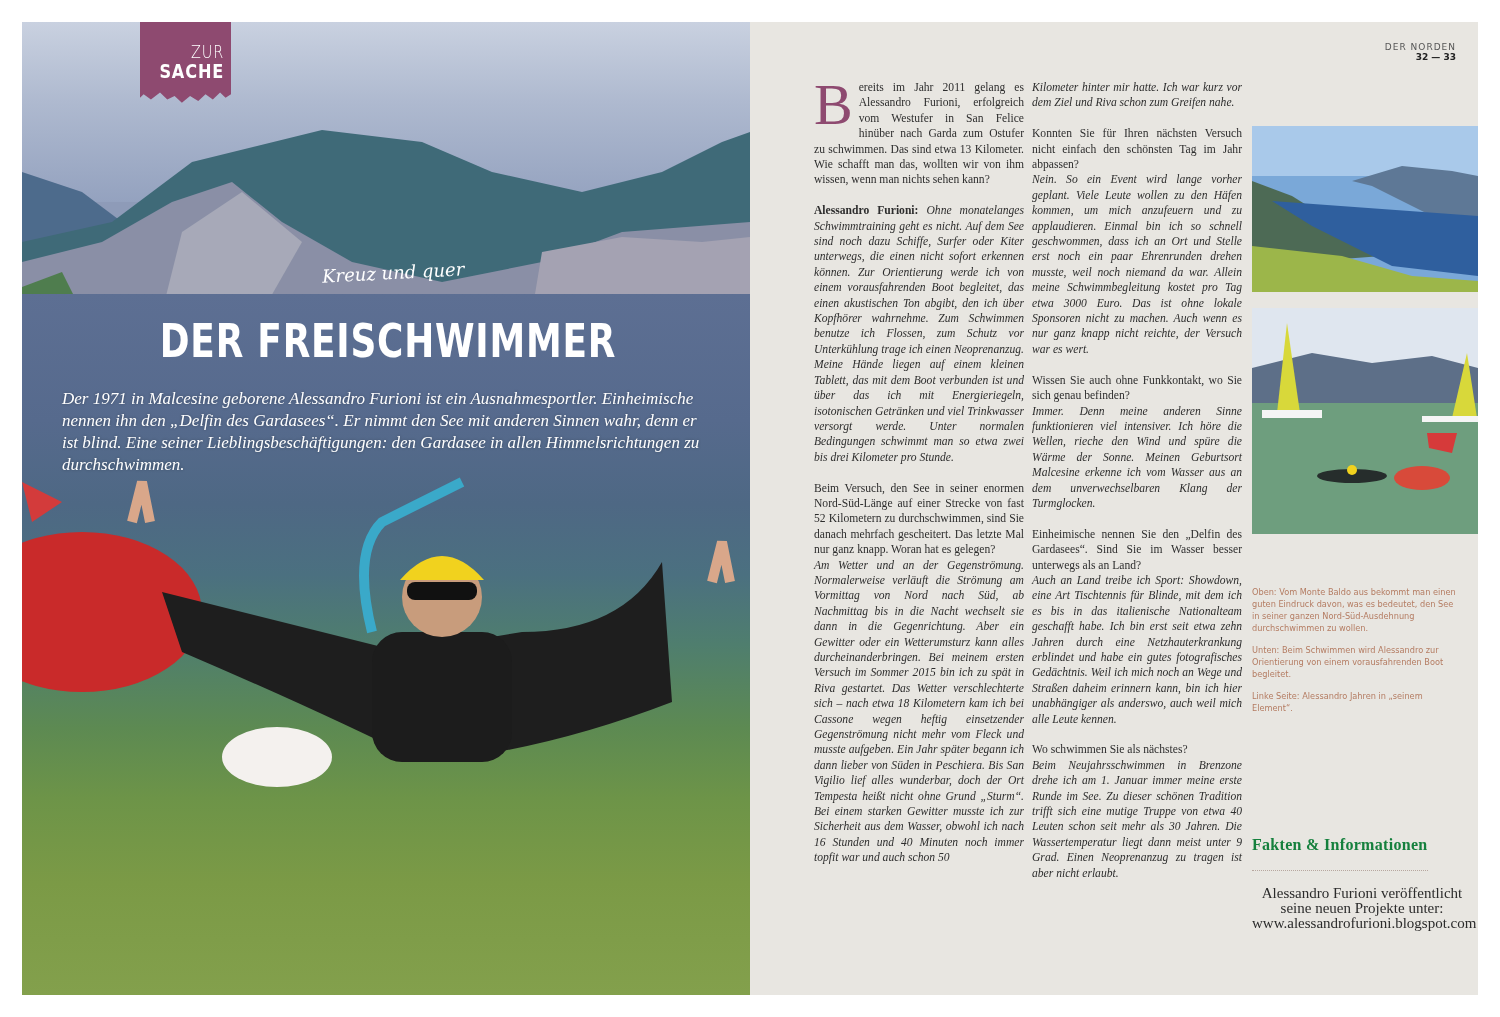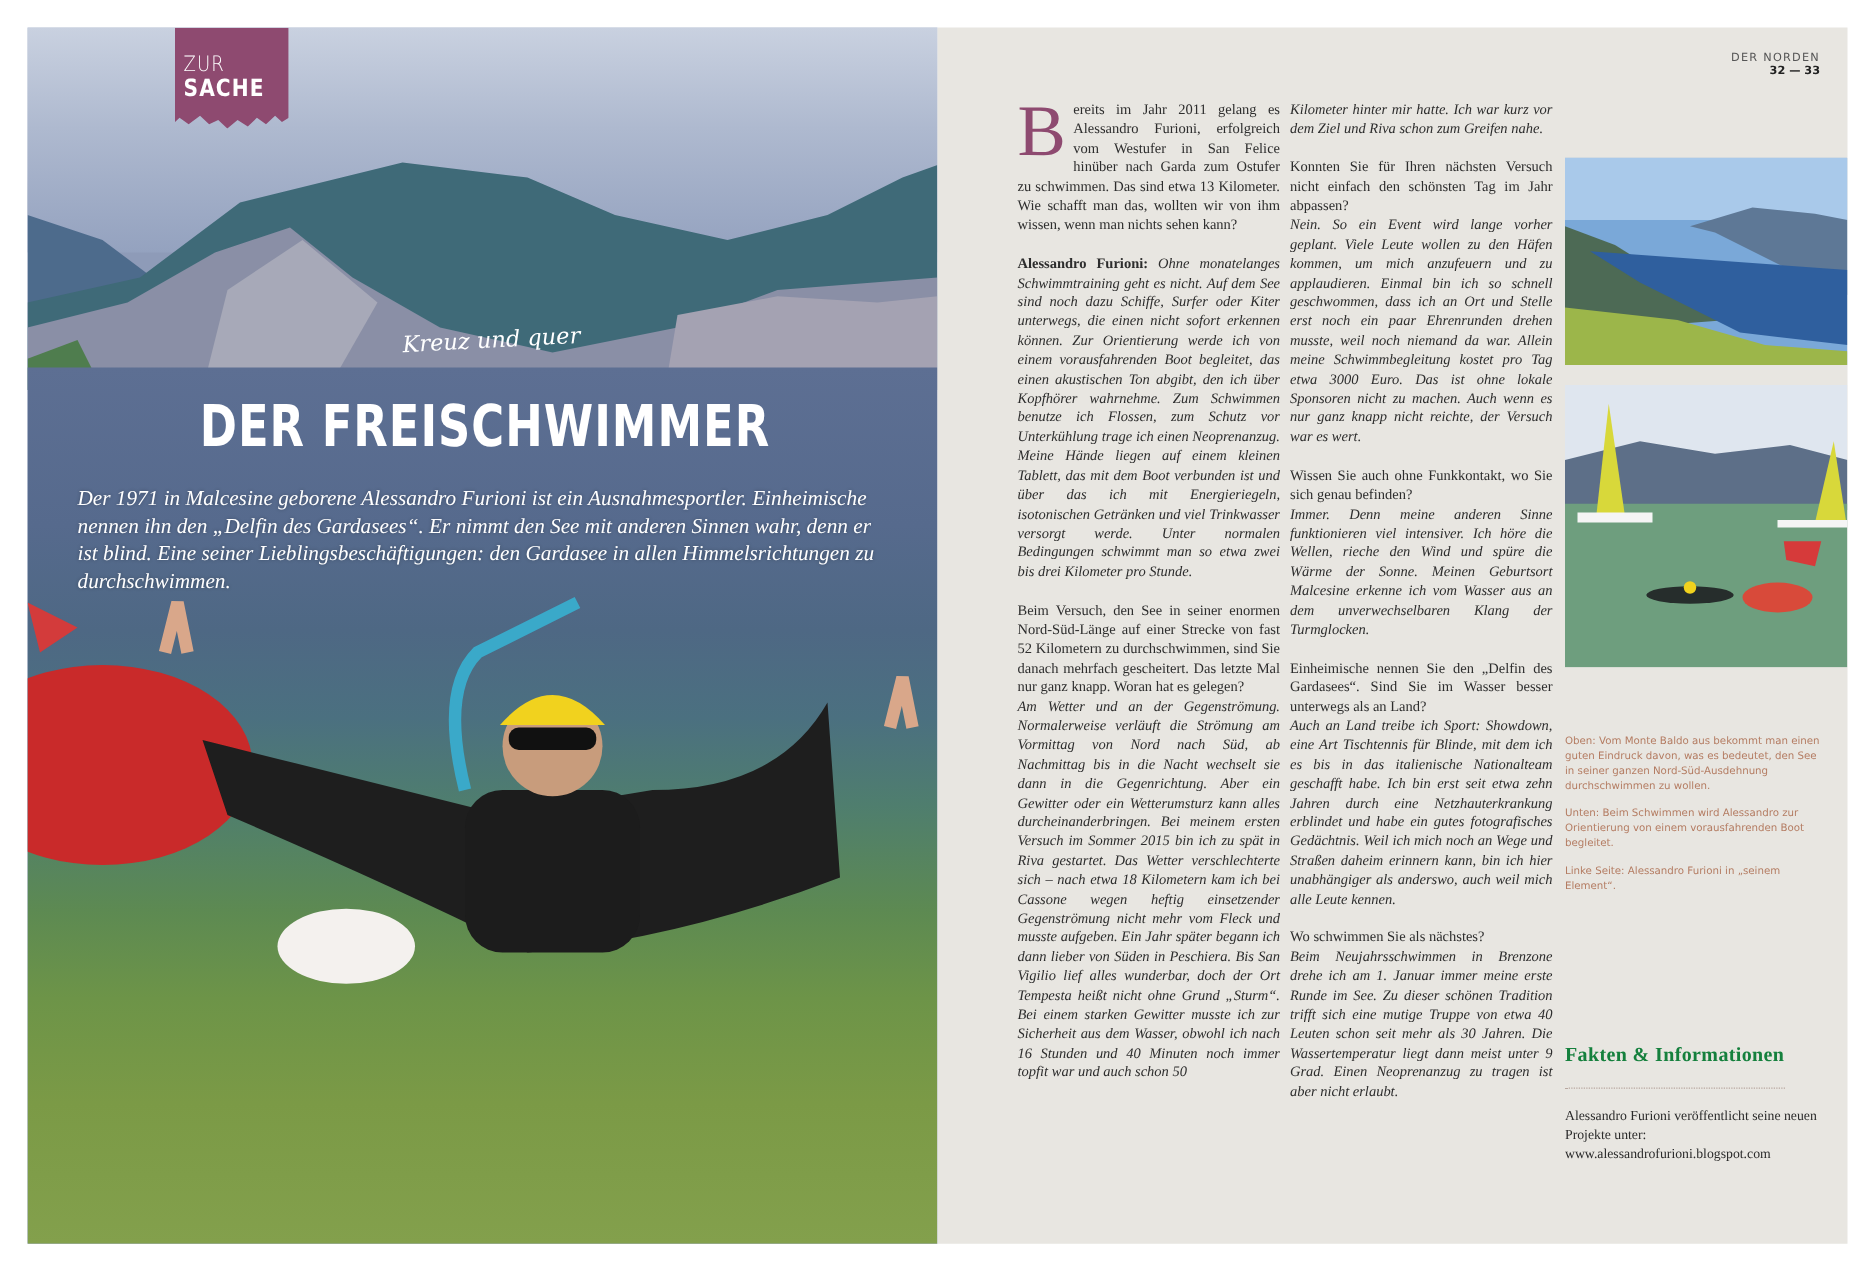--- a/index.html
+++ b/index.html
@@ -20,21 +20,21 @@
     background: linear-gradient(180deg,
       #5d6f93 0%, #566a8d 18%, #4e6884 30%, #4b7080 40%, #4f7e6e 50%,
       #5d8a52 62%, #6d9448 72%, #7b9a46 84%, #83a04c 100%);
   }
   .person { position: absolute; left: 0; top: 440px; width: 728px; height: 533px; }
 
   .tag-box {
     position: absolute; left: 118px; top: 0; width: 91px; height: 86px;
     background: #8e4a70;
     clip-path: polygon(0 0,100% 0,100% 84%,94% 88%,88% 82%,80% 90%,72% 84%,64% 92%,55% 86%,46% 94%,38% 86%,30% 90%,22% 82%,12% 90%,4% 84%,0 88%);
-    text-align: left; color: #fff; font-family: "DejaVu Sans", sans-serif;
+    text-align: right; color: #fff; font-family: "DejaVu Sans", sans-serif;
   }
   .tag-top { display: block; margin-top: 20px; font-size: 17px; letter-spacing: 1px; font-weight: 300; transform: scaleX(0.85); }
   .tag-bottom { display: block; font-size: 19px; font-weight: bold; letter-spacing: 1px; transform: scaleX(0.85); margin-top: -2px; }
 
   .kicker { position: absolute; left: 300px; top: 240px; color: #fff; font-family: "DejaVu Serif", serif;
     font-style: italic; font-size: 18px; transform: rotate(-3deg); }
   .headline { position: absolute; left: 0; width: 728px; top: 292px; text-align: center; color: #fff;
     font-family: "DejaVu Sans", sans-serif; font-weight: bold; font-size: 46px; letter-spacing: 1px;
     transform: scaleX(0.78); transform-origin: 373px 0; }
   .intro { position: absolute; left: 40px; width: 650px; top: 366px; text-align: left; color: #fff;
@@ -58,21 +58,21 @@
 
   .photo { position: absolute; left: 502px; width: 226px; overflow: hidden; }
   .photo-top { top: 104px; height: 166px; }
   .photo-bottom { top: 286px; height: 226px; }
 
   .captions { position: absolute; left: 502px; top: 524px; width: 210px; font-family: "DejaVu Sans", sans-serif; font-size: 8.2px; line-height: 12px; color: #b47c62; margin-top: 40px; }
   .captions p { margin-bottom: 10px; }
 
   .facts-title { position: absolute; left: 502px; top: 814px; font-family: "Liberation Serif", serif; font-weight: bold; font-size: 16px; color: #15803d; letter-spacing: 0.3px; }
   .facts-rule { position: absolute; left: 502px; top: 848px; width: 176px; border-top: 1px dotted #b7a79f; }
-  .facts-text { position: absolute; left: 502px; top: 864px; width: 220px; font-size: 11px; line-height: 15px; color: #2b2b2b; }
+  .facts-text { position: absolute; left: 502px; top: 864px; width: 220px; font-size: 15px; line-height: 15px; color: #2b2b2b; text-align: center; }
 </style>
 </head>
 <body>
 
 <div class="left-page">
   <div class="sky"></div>
   <svg class="mountains" viewBox="0 0 728 200" preserveAspectRatio="none">
     <polygon points="0,60 60,80 100,110 0,200" fill="#4d6b8c"></polygon>
     <polygon points="0,130 90,110 170,50 300,18 400,30 470,60 560,80 640,60 700,30 728,20 728,200 0,200" fill="#3f6a78"></polygon>
     <polygon points="0,150 80,130 150,90 210,70 260,110 330,150 420,170 520,150 600,120 728,110 728,200 0,200" fill="#8a8fa6"></polygon>
@@ -168,19 +168,19 @@
       <polygon points="175,125 205,125 200,145 177,140" fill="#d63a3a"></polygon>
       <ellipse cx="170" cy="170" rx="28" ry="12" fill="#d84a3a"></ellipse>
       <ellipse cx="100" cy="168" rx="35" ry="7" fill="#262d2c"></ellipse>
       <circle cx="100" cy="162" r="5" fill="#f1d21e"></circle>
     </svg>
   </div>
 
   <div class="captions">
     <p>Oben: Vom Monte Baldo aus bekommt man einen guten Eindruck davon, was es bedeutet, den See in seiner ganzen Nord-Süd-Ausdehnung durchschwimmen zu wollen.</p>
     <p>Unten: Beim Schwimmen wird Alessandro zur Orientierung von einem vorausfahrenden Boot begleitet.</p>
-    <p>Linke Seite: Alessandro Furioni in „seinem Element“.</p>
+    <p>Linke Seite: Alessandro Jahren in „seinem Element“.</p>
   </div>
 
   <div class="facts-title">Fakten &amp; Informationen</div>
   <div class="facts-rule"></div>
   <div class="facts-text">Alessandro Furioni veröffentlicht seine neuen Projekte unter: www.alessandrofurioni.blogspot.com</div>
 </div>
 
 </body></html>

